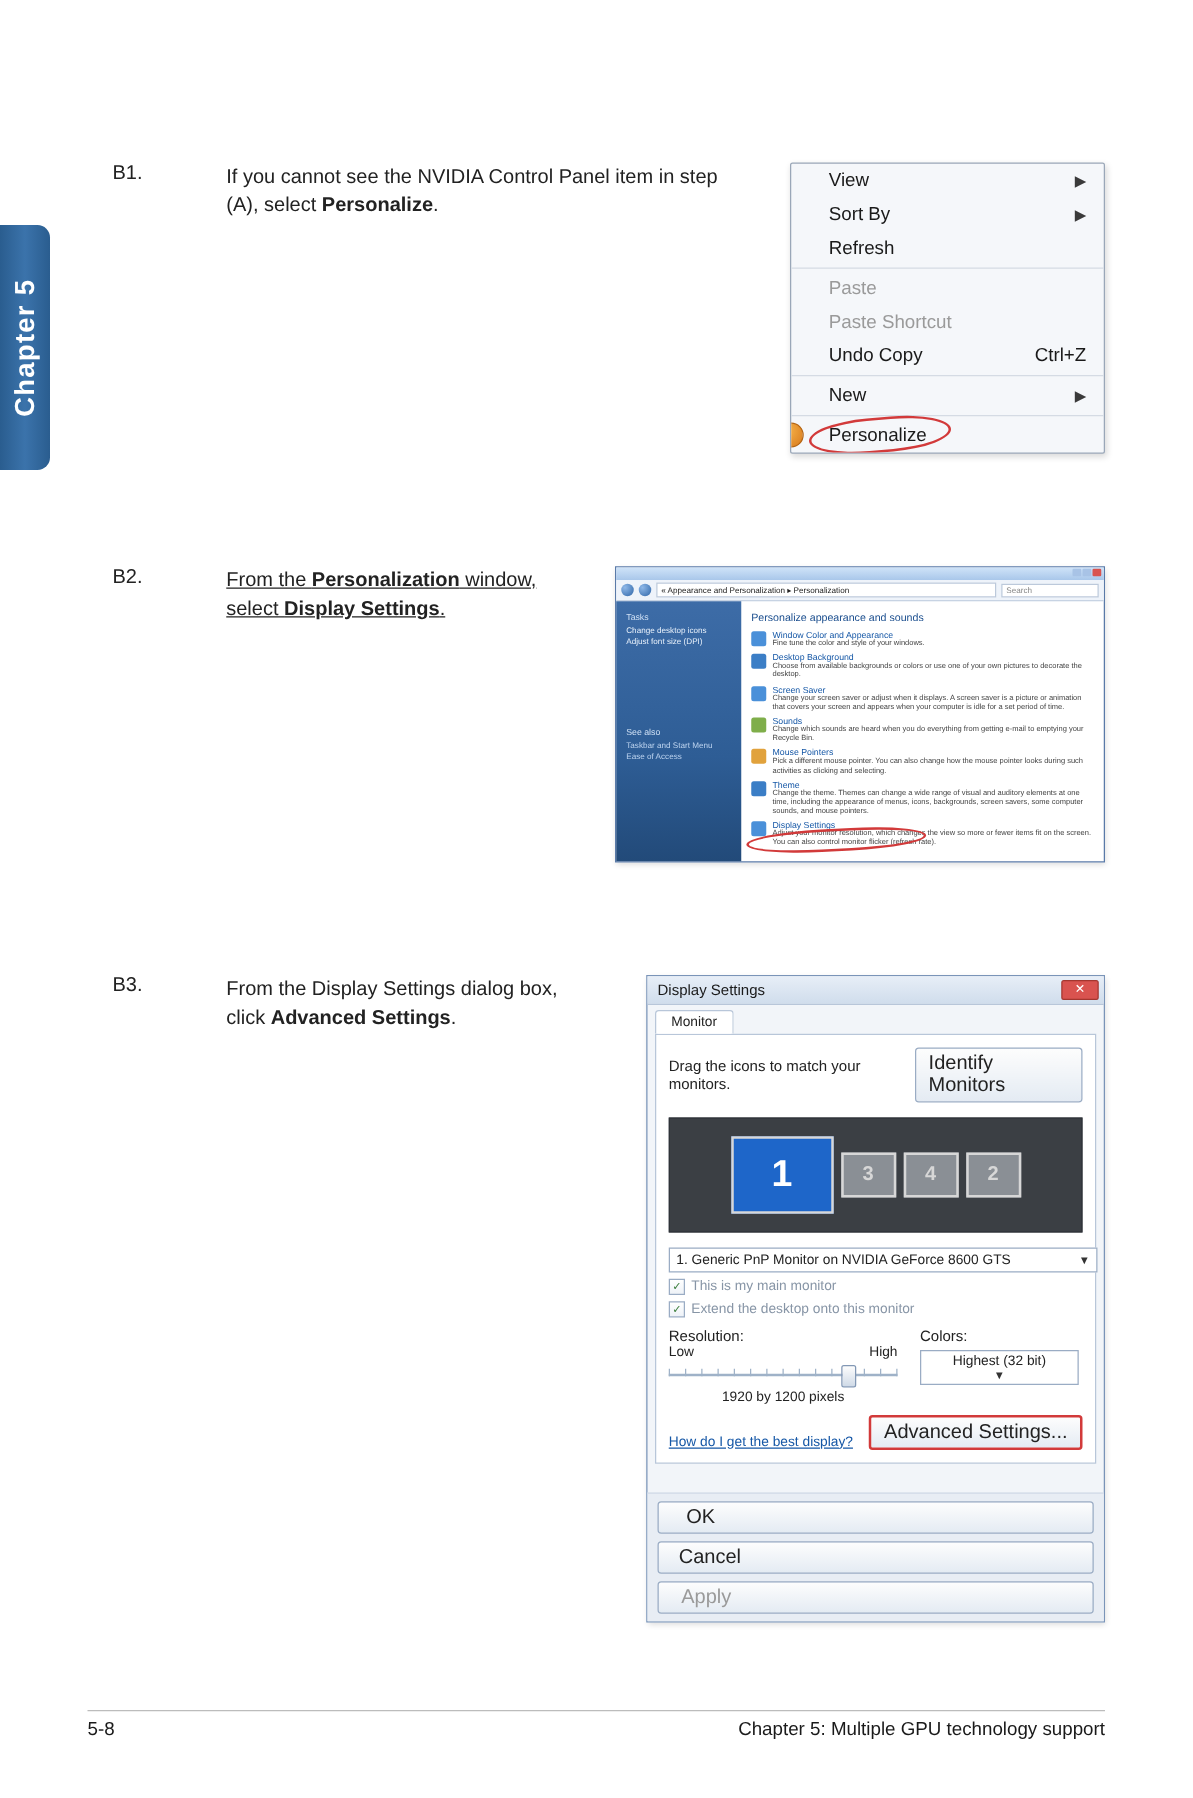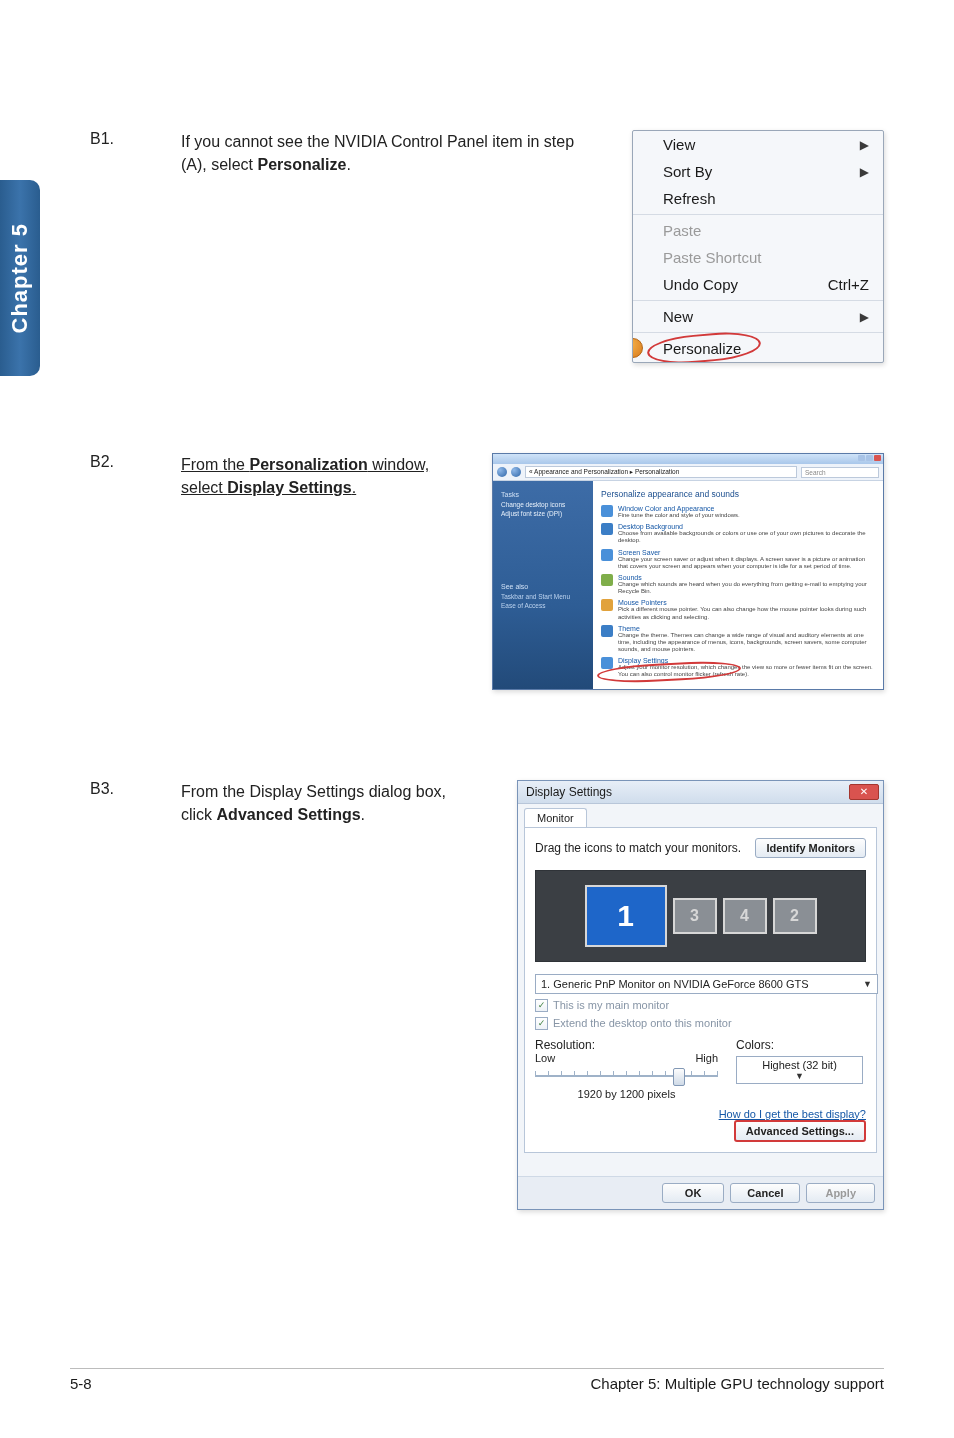--- a/index.html
+++ b/index.html
@@ -47,42 +47,42 @@
 .pwin .item.last{position:relative;}
 .pwin .item.last .mark{position:absolute;left:-4px;top:6px;width:140px;height:14px;border:2px solid #d23a3a;border-radius:50%/60%;pointer-events:none;transform:rotate(-3deg);}
 
 .dswin { width: 365px; border:1px solid #7a94b8; background:#f2f5f9; font-size:12px; box-shadow: 1px 2px 5px rgba(0,0,0,.15);}
 .dswin .tbar{height:22px;background:linear-gradient(#e7eef7,#d0ddec);display:flex;align-items:center;justify-content:space-between;padding:0 4px 0 8px;color:#1a1a1a;border-bottom:1px solid #b8c6d9;}
 .dswin .tbar .x{width:28px;height:14px;background:#d9534f;border:1px solid #a4362f;border-radius:2px;color:#fff;text-align:center;font-size:10px;line-height:13px;}
 .dswin .tabs{padding:4px 0 0 6px;}
 .dswin .tab{display:inline-block;border:1px solid #b8c6d9;border-bottom:none;background:#fff;padding:3px 12px;font-size:11px;border-radius:3px 3px 0 0;}
 .dswin .panel{margin:0 6px 23px;background:#fff;border:1px solid #b8c6d9;padding:10px;}
 .dswin .panel .toprow{display:flex;justify-content:space-between;align-items:center;}
-.dswin .btn{border:1px solid #9aacc4;background:linear-gradient(#fdfdfd,#e4ebf3);padding:3px 10px;border-radius:3px;font-size:11px;font-weight:bold;}
+.dswin .btn{border:1px solid #9aacc4;background:linear-gradient(#fdfdfd,#e4ebf3);padding:3px 10px;border-radius:3px;font-size:16px;}
 .dswin .btn.hl{border:2px solid #d23a3a;}
 .dswin .monitors{background:#3b3f44;height:90px;margin:12px auto;display:flex;align-items:center;justify-content:center;gap:6px;border:1px solid #2f3338;}
 .dswin .mon{border:2px solid #d7d7d7;display:flex;align-items:center;justify-content:center;color:#fff;font-weight:bold;}
 .dswin .mon.big{width:78px;height:58px;background:#1e66c9;font-size:30px;}
 .dswin .mon.sm{width:40px;height:32px;background:#8a8f95;font-size:16px;color:#d7d7d7;}
 .dswin .sel{width:100%;border:1px solid #9aacc4;background:#fff;padding:3px 5px;margin-top:6px;font-size:11px;}
 .dswin .chk{color:#8795a6;margin:5px 0;font-size:11px;display:flex;align-items:center;gap:5px;}
 .dswin .chk .box{width:11px;height:11px;border:1px solid #9aacc4;background:linear-gradient(#fff,#eef2f7);display:flex;align-items:center;justify-content:center;color:#3d7f3d;font-size:9px;}
 .dswin .rc{display:flex;justify-content:space-between;margin-top:8px;}
 .dswin .slider{margin:4px 0 2px;}
 .dswin .slider .track{position:relative;height:16px;}
 .dswin .slider .line{position:absolute;left:0;right:0;top:7px;height:2px;background:#9fb2c8;}
 .dswin .slider .ticks{position:absolute;left:0;right:0;top:3px;display:flex;justify-content:space-between;}
 .dswin .slider .ticks i{display:block;width:1px;height:6px;background:#9fb2c8;}
 .dswin .slider .thumb{position:absolute;top:0;width:10px;height:16px;background:linear-gradient(#fdfdfd,#cfdae7);border:1px solid #8298b5;border-radius:2px;}
 .dswin .slbl{display:flex;justify-content:space-between;font-size:11px;}
 .dswin .rescur{text-align:center;font-size:11px;margin:4px 0 8px;}
 .dswin .colorsel{border:1px solid #9aacc4;background:#fff;padding:2px 5px;width:115px;font-size:11px;display:flex;justify-content:space-between;align-items:center;flex-direction:column;}
 .dswin .link{color:#1557a6;font-size:11px;text-decoration:underline;}
-.dswin .botrow{display:flex;justify-content:space-between;align-items:end;flex-direction:column;}
-.dswin .dlgbtns{display:flex;justify-content:flex-end;gap:6px;padding:6px 8px;background:#e8edf4;border-top:1px solid #cfd9e6;}
+.dswin .botrow{display:flex;justify-content:space-between;align-items:end;}
+.dswin .dlgbtns{display:flex;justify-content:flex-end;gap:6px;padding:6px 8px;background:#e8edf4;border-top:1px solid #cfd9e6;flex-direction:column;}
 .footer { position:absolute; bottom:46px; left:70px; right:70px; display:flex; justify-content:space-between; font-size:15px; color:#1a1a1a; border-top:1px solid #bcbcbc; padding-top:6px;}
 .dropdown-arrow{font-size:9px;color:#333;}
 </style>
 </head>
 <body>
 
 <div class="page">
   <div class="side-tab">
     <span>Chapter 5</span>
   </div>

